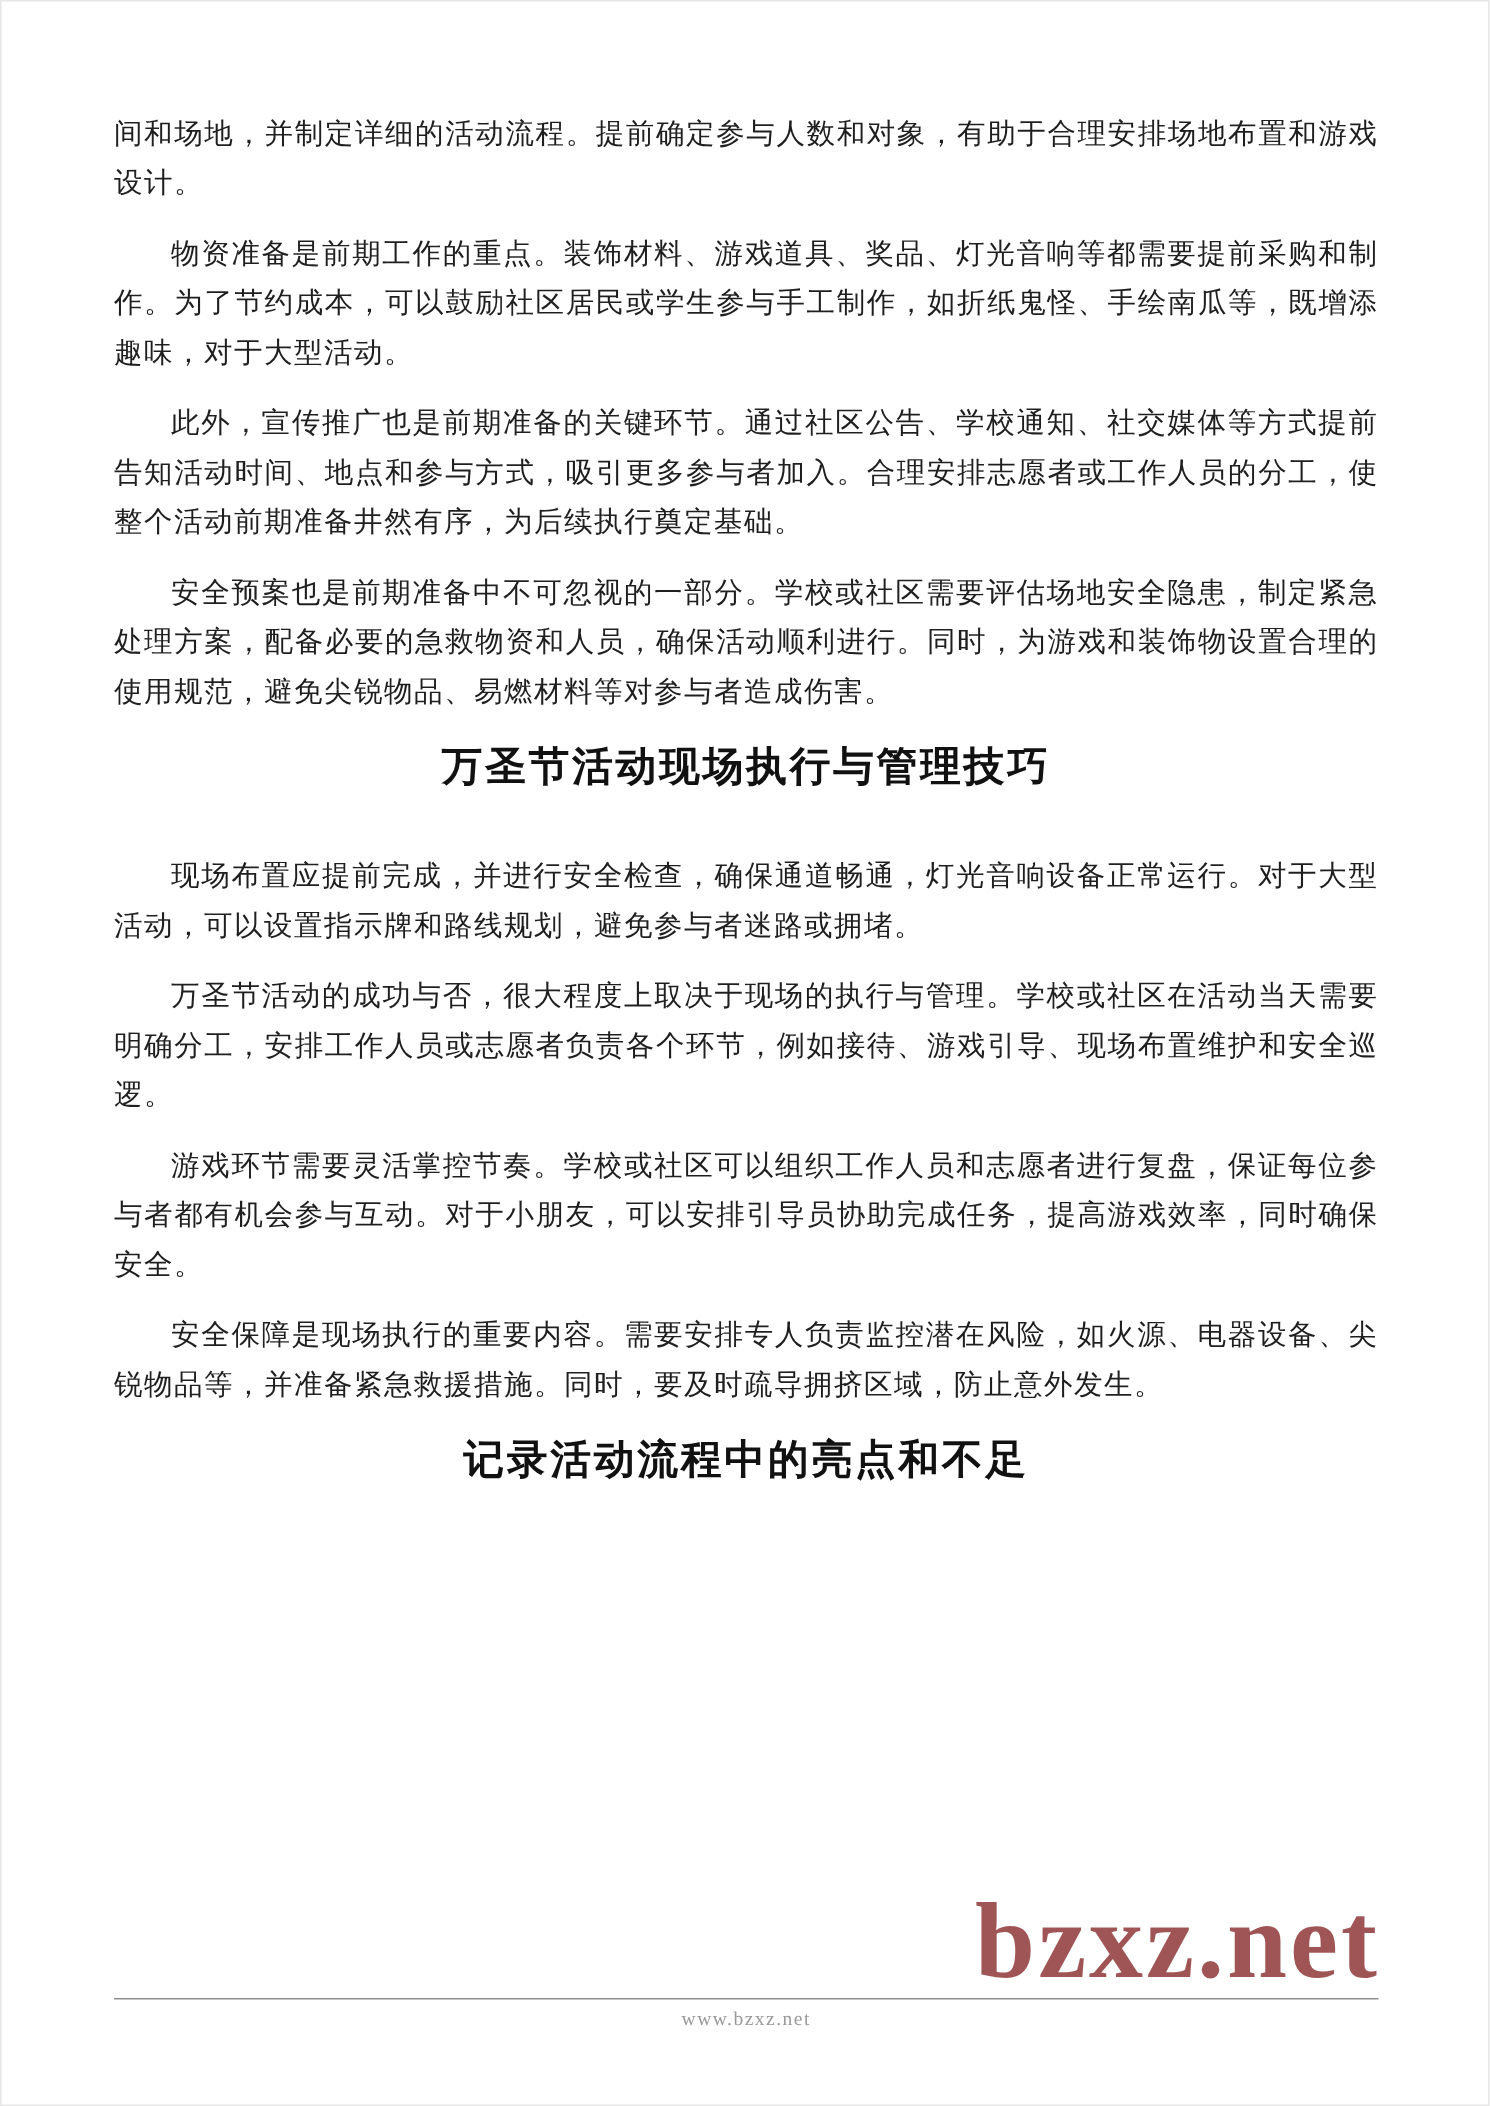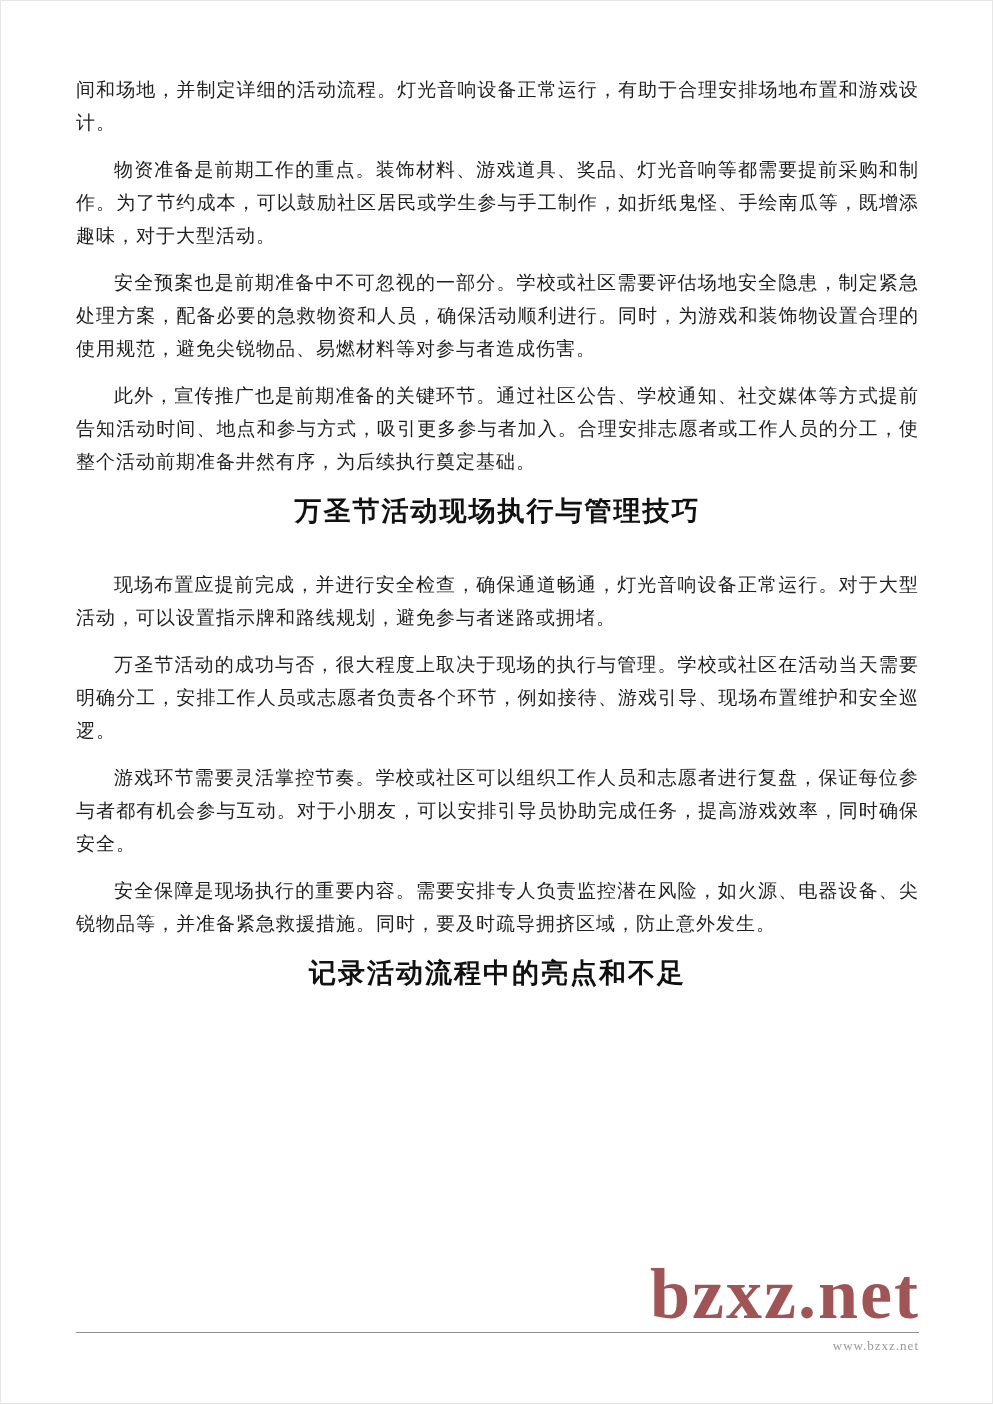--- a/index.html
+++ b/index.html
@@ -58,40 +58,40 @@
     z-index: 2;
     left: 75px;
     right: 73px;
     top: 1331px;
   }
   .footer-line {
     border-top: 1px solid #8f8f8f;
     height: 0;
   }
   .footer-url {
-    text-align: right;
+    text-align: center;
     font-size: 13px;
     letter-spacing: 1px;
     color: #9a9a9a;
     margin-top: 5px;
     font-family: "Liberation Serif", "DejaVu Serif", serif;
   }
 </style>
 </head>
 <body>
 
 <div class="page">
 
   <div class="watermark">bzxz.net</div>
 
   <div class="content">
-    <p class="para no-indent">间和场地，并制定详细的活动流程。灯光音响设备正常运行，有助于合理安排场地布置和游戏设计。</p>
+    <p class="para no-indent">间和场地，并制定详细的活动流程。提前确定参与人数和对象，有助于合理安排场地布置和游戏设计。</p>
     <p class="para">物资准备是前期工作的重点。装饰材料、游戏道具、奖品、灯光音响等都需要提前采购和制作。为了节约成本，可以鼓励社区居民或学生参与手工制作，如折纸鬼怪、手绘南瓜等，既增添趣味，对于大型活动。</p>
+    <p class="para">此外，宣传推广也是前期准备的关键环节。通过社区公告、学校通知、社交媒体等方式提前告知活动时间、地点和参与方式，吸引更多参与者加入。合理安排志愿者或工作人员的分工，使整个活动前期准备井然有序，为后续执行奠定基础。</p>
     <p class="para">安全预案也是前期准备中不可忽视的一部分。学校或社区需要评估场地安全隐患，制定紧急处理方案，配备必要的急救物资和人员，确保活动顺利进行。同时，为游戏和装饰物设置合理的使用规范，避免尖锐物品、易燃材料等对参与者造成伤害。</p>
-    <p class="para">此外，宣传推广也是前期准备的关键环节。通过社区公告、学校通知、社交媒体等方式提前告知活动时间、地点和参与方式，吸引更多参与者加入。合理安排志愿者或工作人员的分工，使整个活动前期准备井然有序，为后续执行奠定基础。</p>
 
     <h2 class="heading">万圣节活动现场执行与管理技巧</h2>
 
     <p class="para">现场布置应提前完成，并进行安全检查，确保通道畅通，灯光音响设备正常运行。对于大型活动，可以设置指示牌和路线规划，避免参与者迷路或拥堵。</p>
     <p class="para">万圣节活动的成功与否，很大程度上取决于现场的执行与管理。学校或社区在活动当天需要明确分工，安排工作人员或志愿者负责各个环节，例如接待、游戏引导、现场布置维护和安全巡逻。</p>
     <p class="para">游戏环节需要灵活掌控节奏。学校或社区可以组织工作人员和志愿者进行复盘，保证每位参与者都有机会参与互动。对于小朋友，可以安排引导员协助完成任务，提高游戏效率，同时确保安全。</p>
     <p class="para">安全保障是现场执行的重要内容。需要安排专人负责监控潜在风险，如火源、电器设备、尖锐物品等，并准备紧急救援措施。同时，要及时疏导拥挤区域，防止意外发生。</p>
 
     <h2 class="heading">记录活动流程中的亮点和不足</h2>
 

